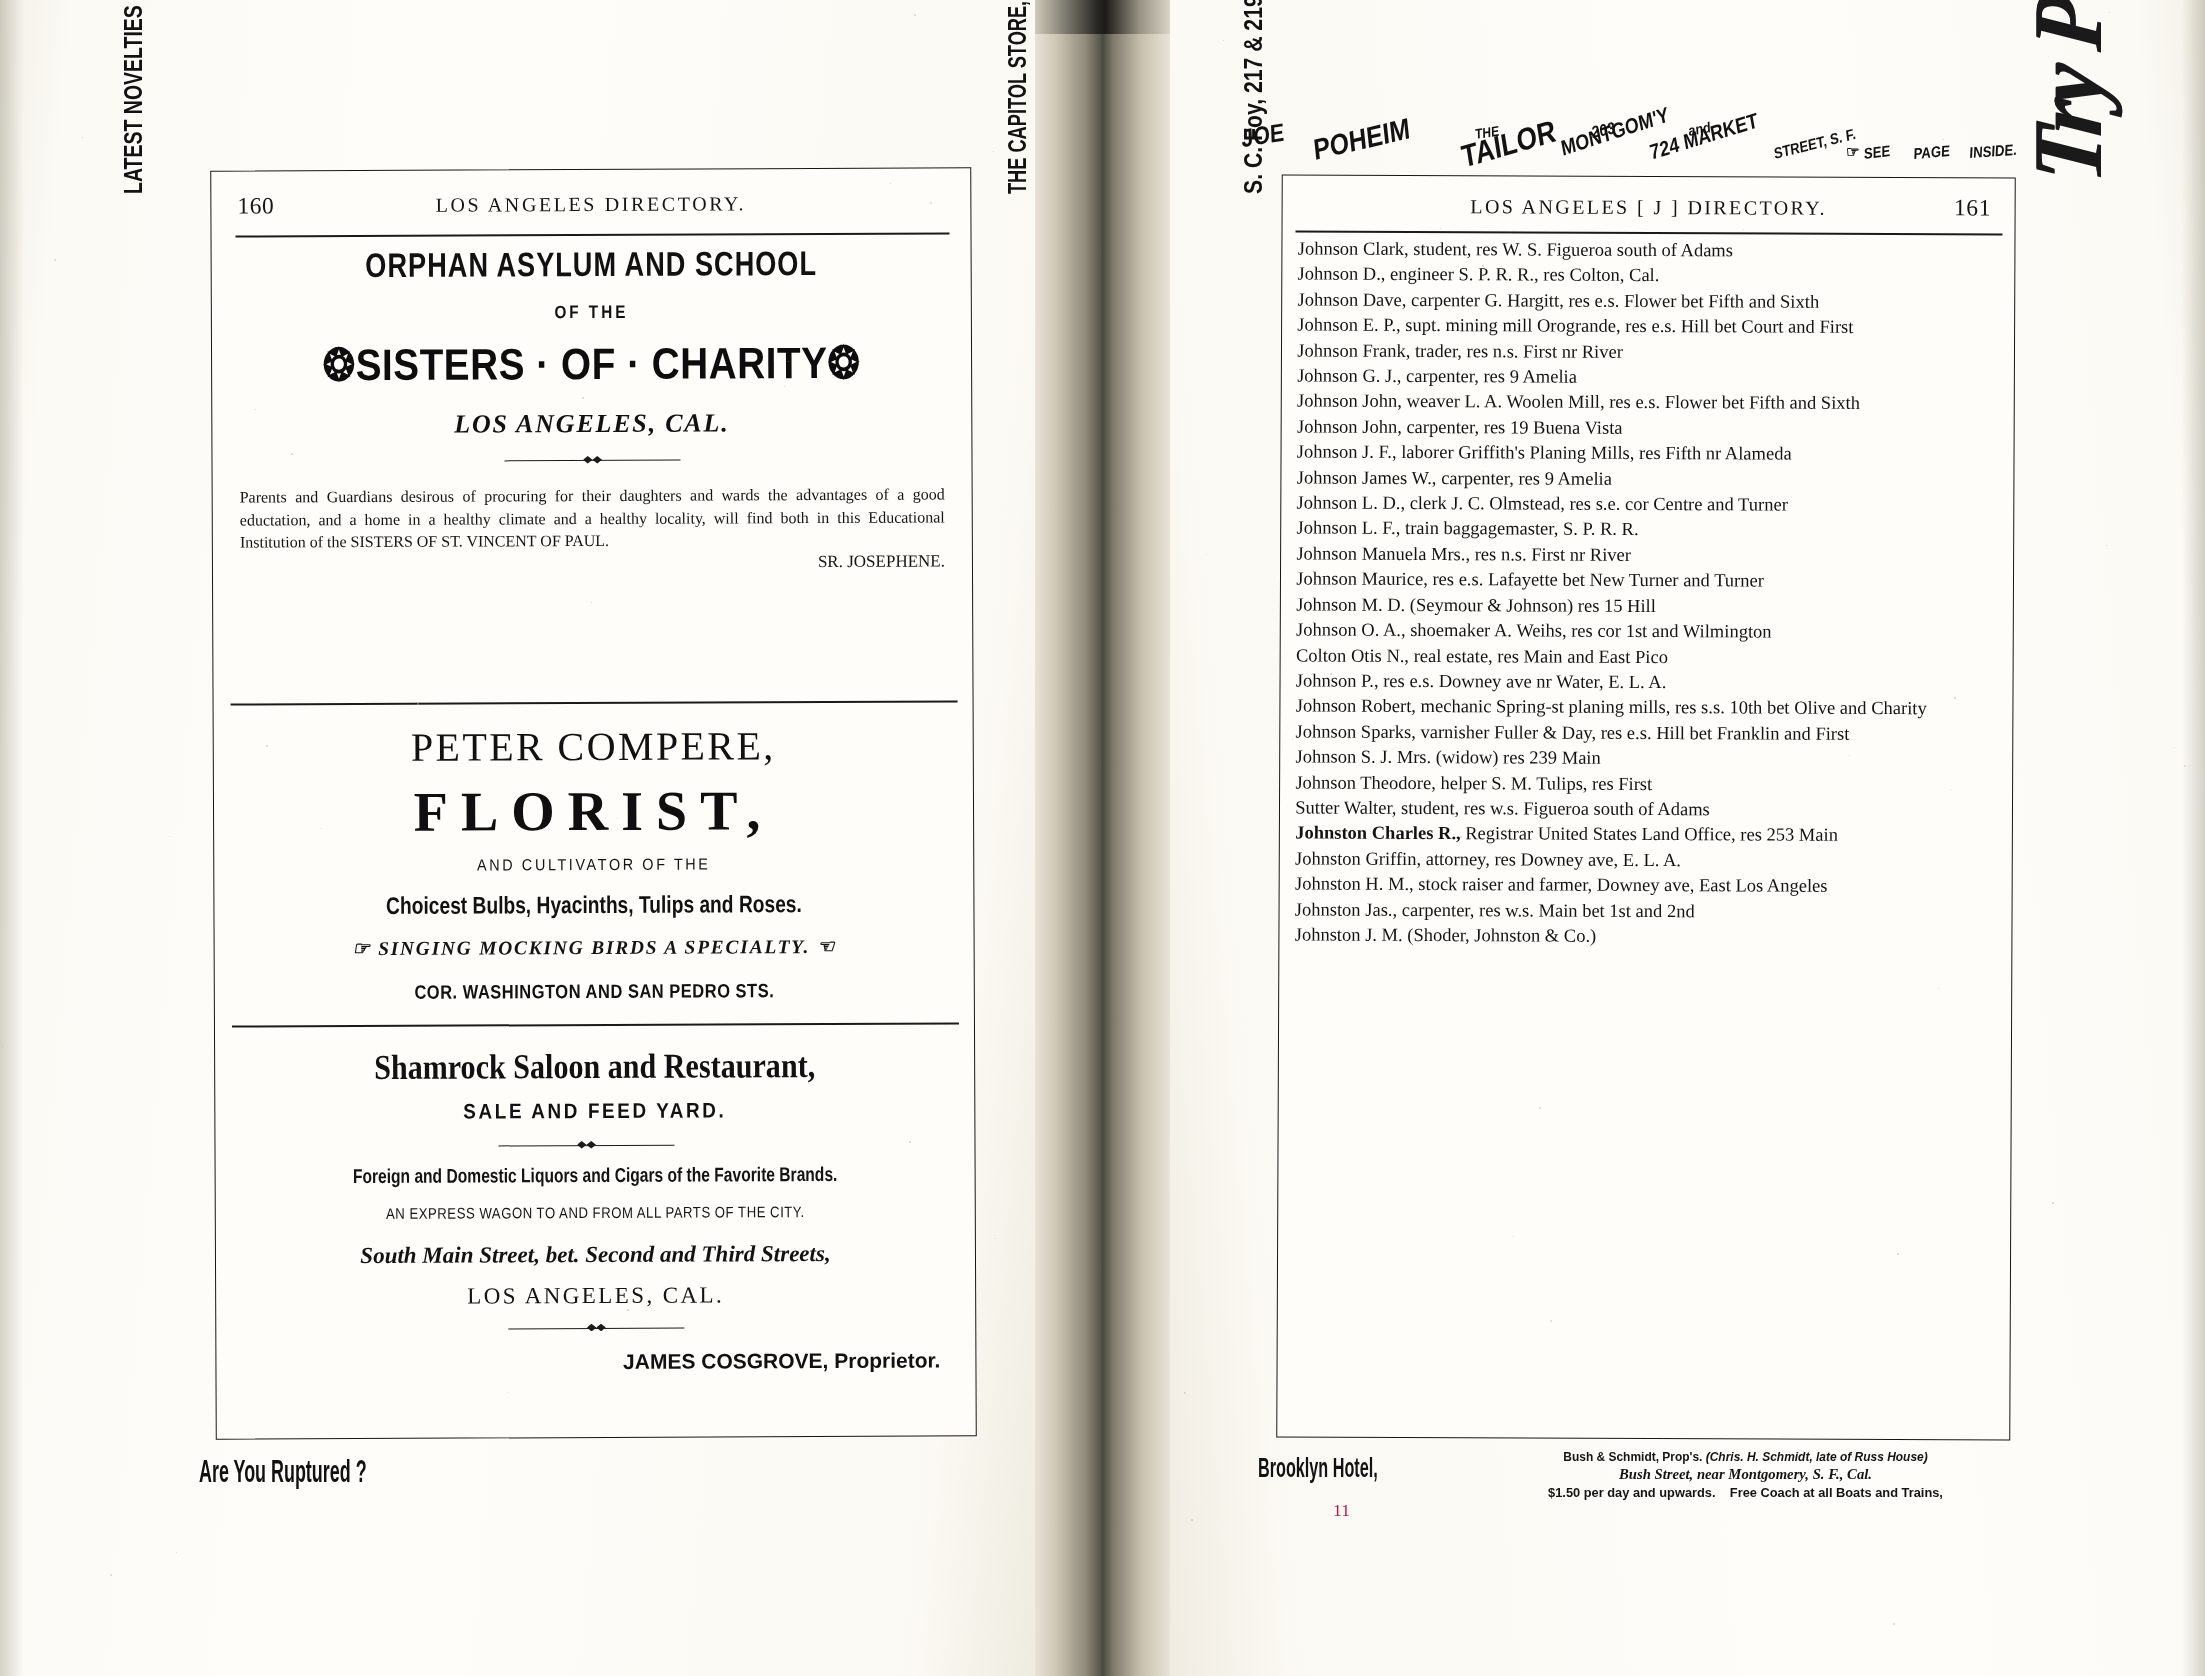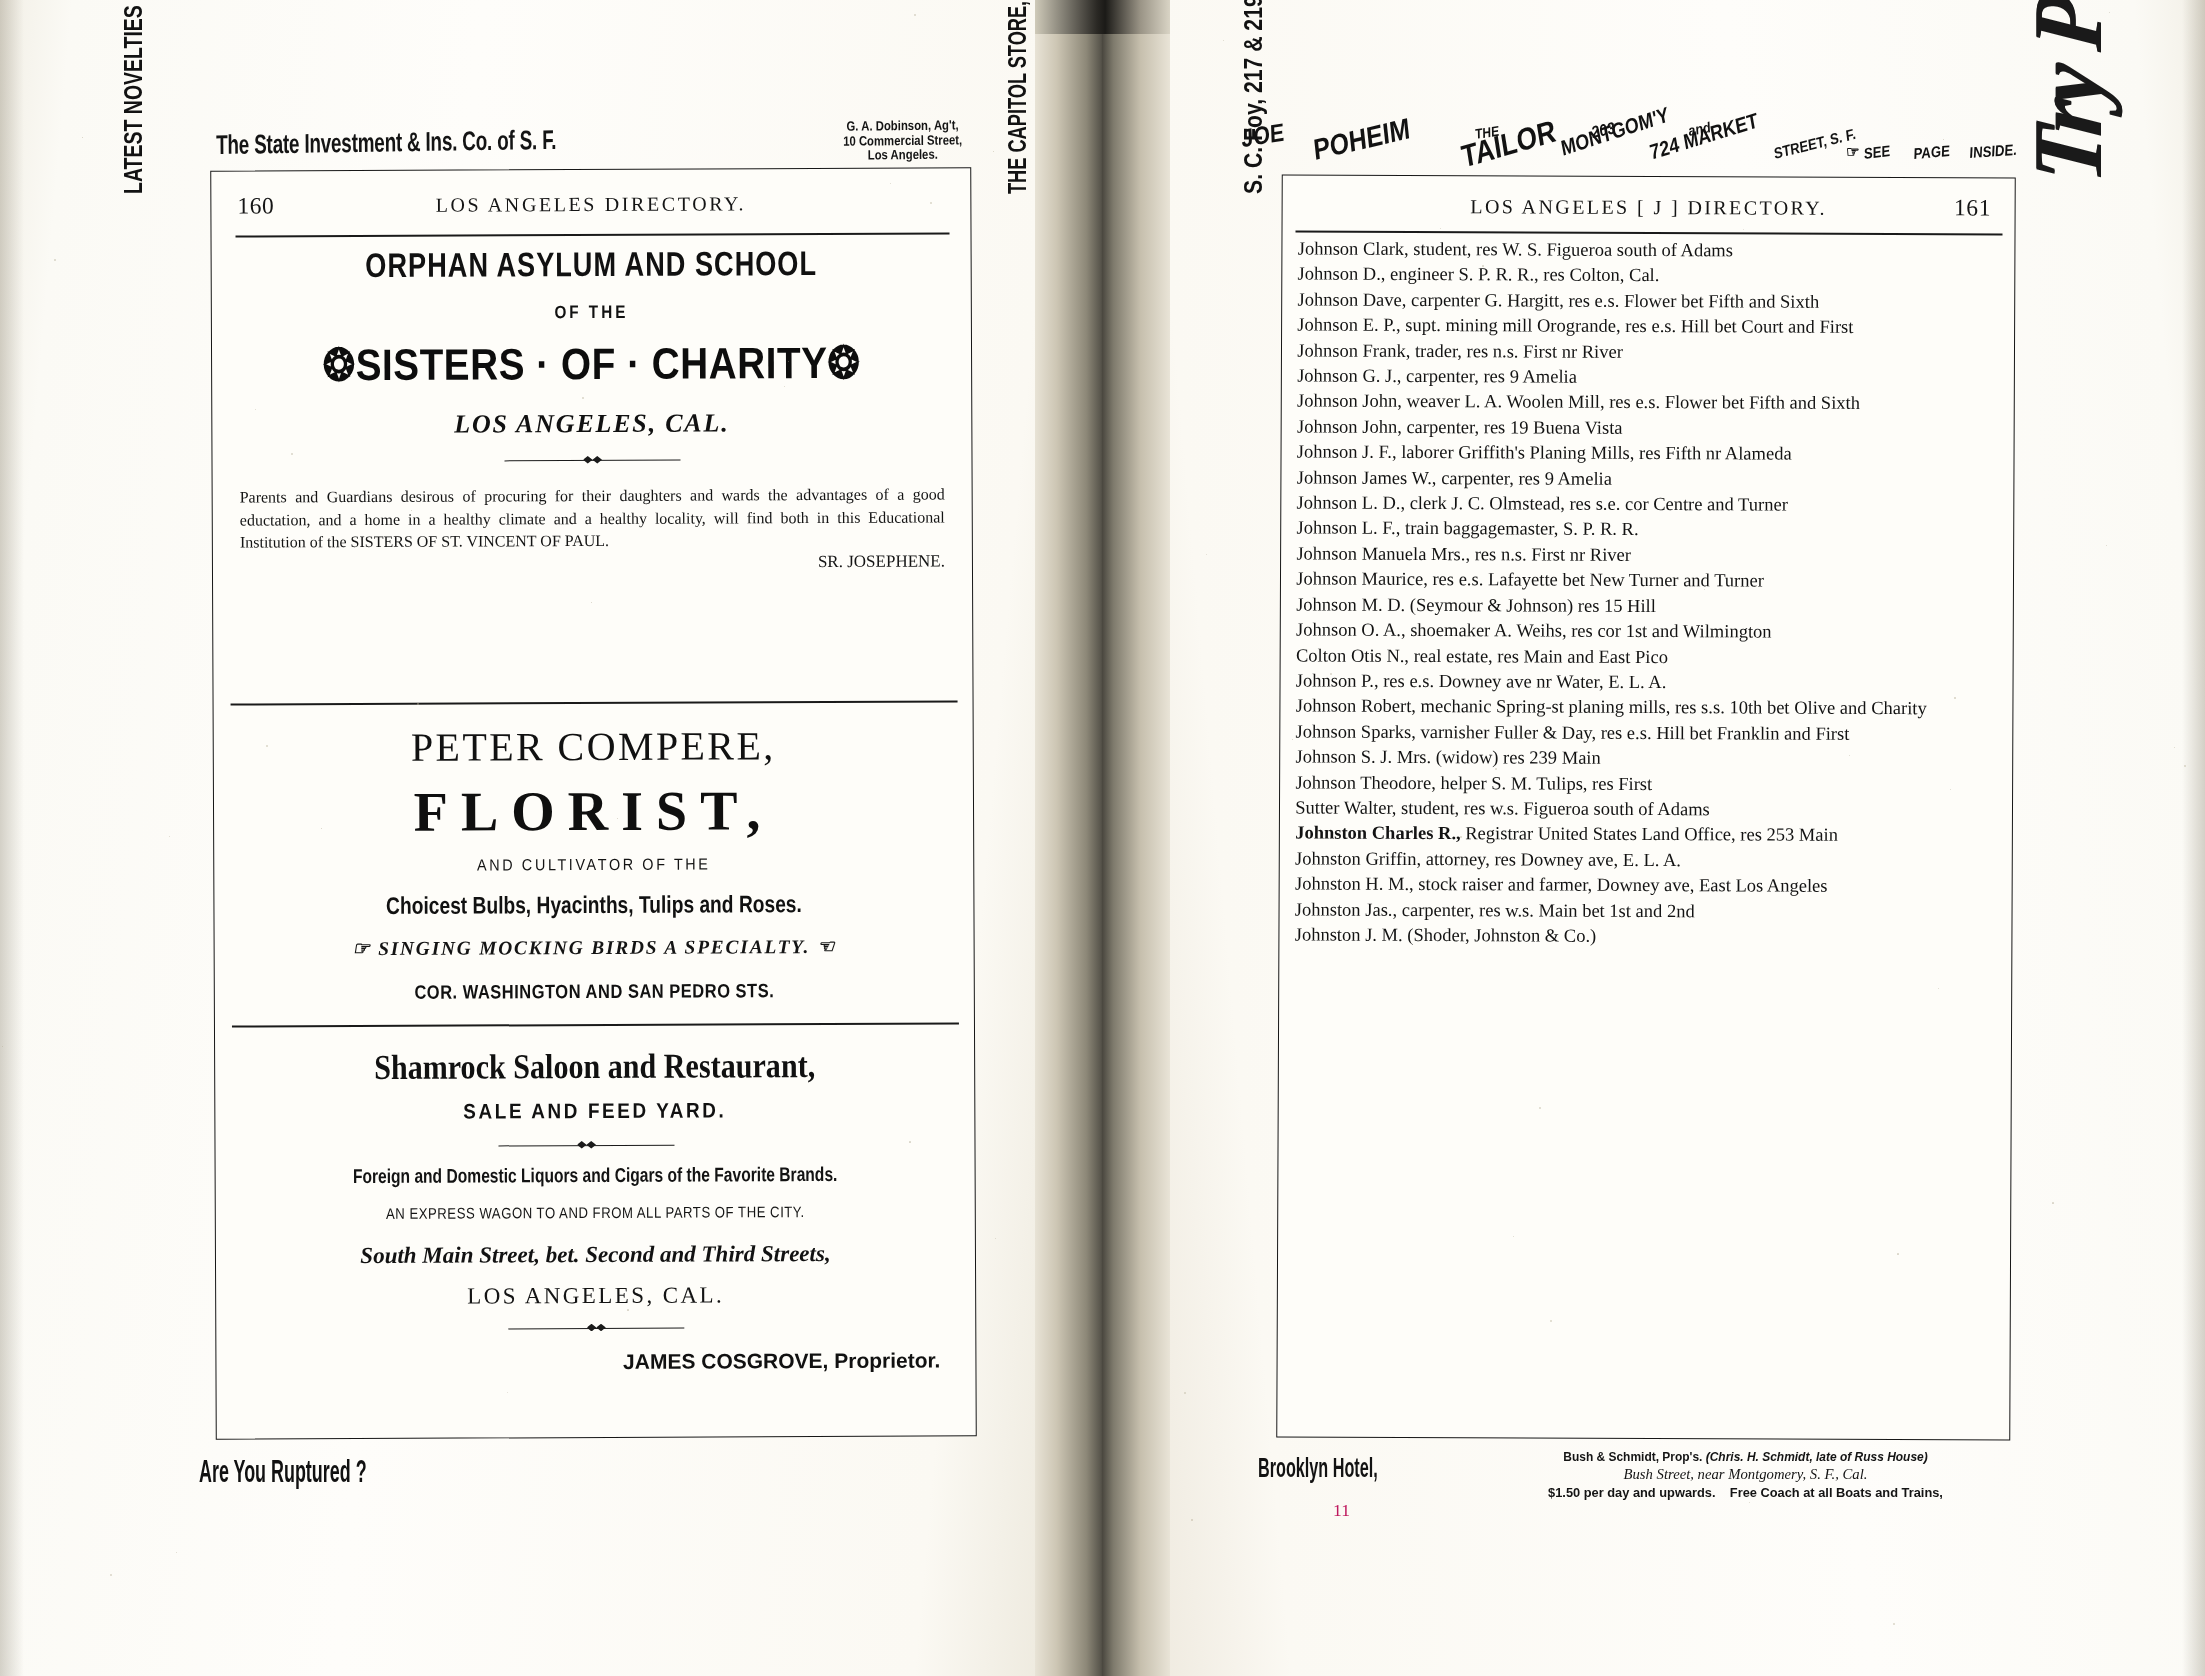--- a/index.html
+++ b/index.html
@@ -139,21 +139,21 @@
 
   .R-foot{position:absolute;left:1258px;top:1451px;width:764px;height:71px;}
   .R-foot .bh{position:absolute;left:0;top:2.4px;font-family:"Liberation Sans",sans-serif;
     font-weight:bold;font-size:27px;transform:scaleX(.60);transform-origin:left top;
     white-space:nowrap;color:#121212;}
   .R-foot .l1{position:absolute;left:211px;top:-2.4px;width:553px;text-align:center;
     font-family:"Liberation Sans",sans-serif;font-weight:bold;font-size:13px;
     transform:scaleX(.92);transform-origin:center top;color:#141414;white-space:nowrap;}
   .R-foot .l1 i{font-style:italic;}
   .R-foot .l2{position:absolute;left:211px;top:15.3px;width:553px;text-align:center;
-    font-family:"Liberation Serif",serif;font-style:italic;font-weight:normal;font-size:14.7px;
+    font-family:"Liberation Serif",serif;font-style:italic;font-weight:bold;font-size:14.7px;
     color:#141414;white-space:nowrap;}
   .R-foot .l3{position:absolute;left:211px;top:34px;width:553px;text-align:center;
     font-family:"Liberation Sans",sans-serif;font-weight:bold;font-size:13.5px;
     transform:scaleX(.95);transform-origin:center top;color:#141414;white-space:nowrap;}
   .R-foot .sig{position:absolute;left:75px;top:49px;font-family:"Liberation Serif",serif;
     font-size:17.6px;color:#be185d;}
 
   .vright-l{position:absolute;left:1233px;top:194px;width:1247px;height:76px;
     transform:rotate(-90deg);transform-origin:left top;}
   .vright-l .a{position:absolute;left:0;top:4.7px;font-family:"Liberation Sans",sans-serif;
@@ -175,28 +175,20 @@
 <body>
 
 <div class="book">
   <div class="paper-left"></div>
   <div class="paper-right"></div>
   <div class="gutter"></div>
   <div class="gutter-top"></div>
   <div class="edge-shadow-l"></div>
   <div class="edge-shadow-r"></div>
 
-  <div class="L-topline">
-    <div class="big">The State Investment &amp; Ins. Co. of S. F.</div>
-    <div class="agt">
-      <div>G. A. Dobinson, Ag't,</div>
-      <div>10 Commercial Street,</div>
-      <div>Los Angeles.</div>
-    </div>
-  </div>
 
   <div class="L-frame">
     <div class="runhead">
       <div class="pg">160</div>
       <div class="tt">LOS ANGELES DIRECTORY.</div>
     </div>
     <div class="rule-head"></div>
 
     <div class="ad1">
       <div class="h1">ORPHAN ASYLUM AND SCHOOL</div>

